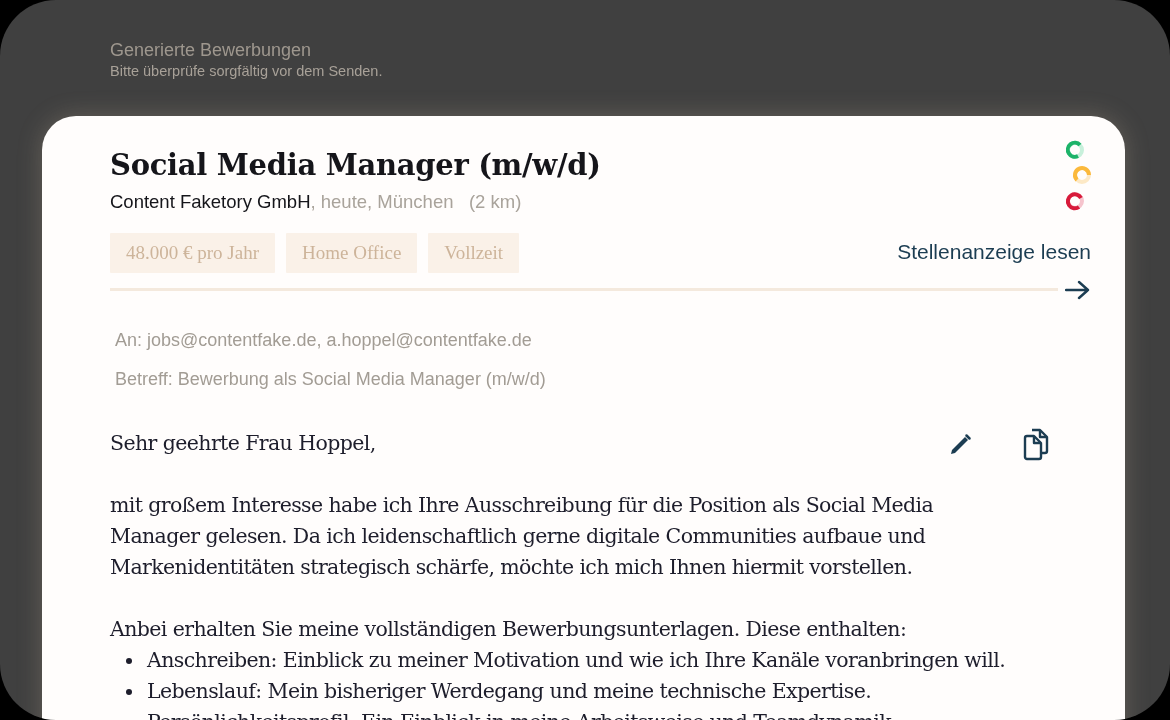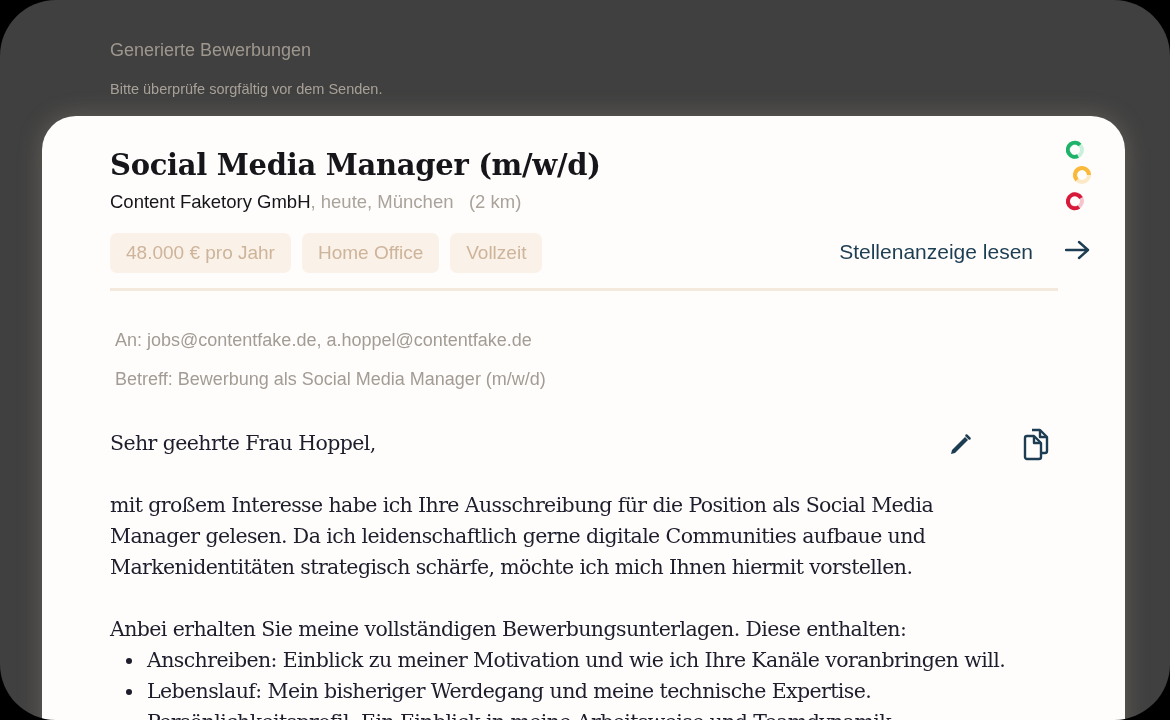--- a/index.html
+++ b/index.html
@@ -1,27 +1,27 @@
 <!DOCTYPE html>
 <html><head>
   <meta charset="utf-8">
   <style>
     html, body { margin:0; padding:0; }
     body { width:1170px; height:720px; background:#000; overflow:hidden; position:relative; }
     .frame { position:absolute; left:0; top:0; width:1170px; height:720px; background:#404040; border-radius:56px; overflow:hidden; }
     .header { position:absolute; left:110px; top:38px; }
     .header-title { font-family:"Liberation Sans", sans-serif; font-size:18px; color:#9e978e; line-height:24px; }
-    .header-sub { font-family:"Liberation Sans", sans-serif; font-size:14.5px; color:#a8a198; margin-top:18px; line-height:18px; }
+    .header-sub { font-family:"Liberation Sans", sans-serif; font-size:14.5px; color:#a8a198; margin-top:0; line-height:18px; }
     .card { position:absolute; left:42px; top:116px; width:1083px; height:700px; background:#fffdfc; border-radius:34px; box-shadow: 0 0 24px rgba(210,190,165,0.25); }
     .job-title { position:absolute; left:68px; top:32px; font-family:"DejaVu Serif", serif; font-weight:bold; font-size:29px; color:#15151a; letter-spacing:-0.3px; }
     .company-line { position:absolute; left:68px; top:75px; font-family:"Liberation Sans", sans-serif; font-size:18.5px; color:#15151a;text-align:right; }
     .company-line .muted { color:#a9a39b; }
     .chips { position:absolute; left:68px; top:117px; display:flex; gap:11px; }
-    .chip { background:#faf1e8; color:#cdb49a; font-family:Liberation Sans, sans-serif; font-size:19px; border-radius:7px; padding:9px 16px; line-height:22px; }
-    .read-link { position:absolute; right:34px; top:124px; display:flex; align-items:flex-start; gap:32px; font-family:"Liberation Sans", sans-serif; font-size:21px; color:#1c3d52; cursor:pointer; }
+    .chip { background:#faf1e8; color:#cdb49a; font-family:Liberation Serif, serif; font-size:19px; border-radius:1px; padding:9px 16px; line-height:22px; }
+    .read-link { position:absolute; right:34px; top:124px; display:flex; align-items:flex-end; gap:16px; font-family:"Liberation Sans", sans-serif; font-size:21px; color:#1c3d52; cursor:pointer;flex-direction:column; }
     .divider { position:absolute; left:68px; top:172px; width:948px; height:3px; background:#f4e9dd; }
     .score { position:absolute; left:948px; top:22px; width:74px; height:74px; }
     .score-num { position:absolute; left:0; top:0; width:74px; height:74px; display:flex; align-items:center; justify-content:center; font-family:"Liberation Sans", sans-serif; font-weight:bold; font-size:27px; color:#111; }
     .mini { position:absolute; width:22px; height:22px; }
     .meta { position:absolute; left:73px; font-family:"Liberation Sans", sans-serif; font-size:18px; color:#a29c94; }
     .meta.to { top:214px; }
     .meta.subject { top:253px; }
     .icon-btn { position:absolute; cursor:pointer; }
     .letter { position:absolute; left:68px; top:312px; width:960px; font-family:"DejaVu Serif", serif; font-size:20.5px; color:#1d1d2b; line-height:31px; letter-spacing:-0.6px; }
     .letter p { margin:0; }

